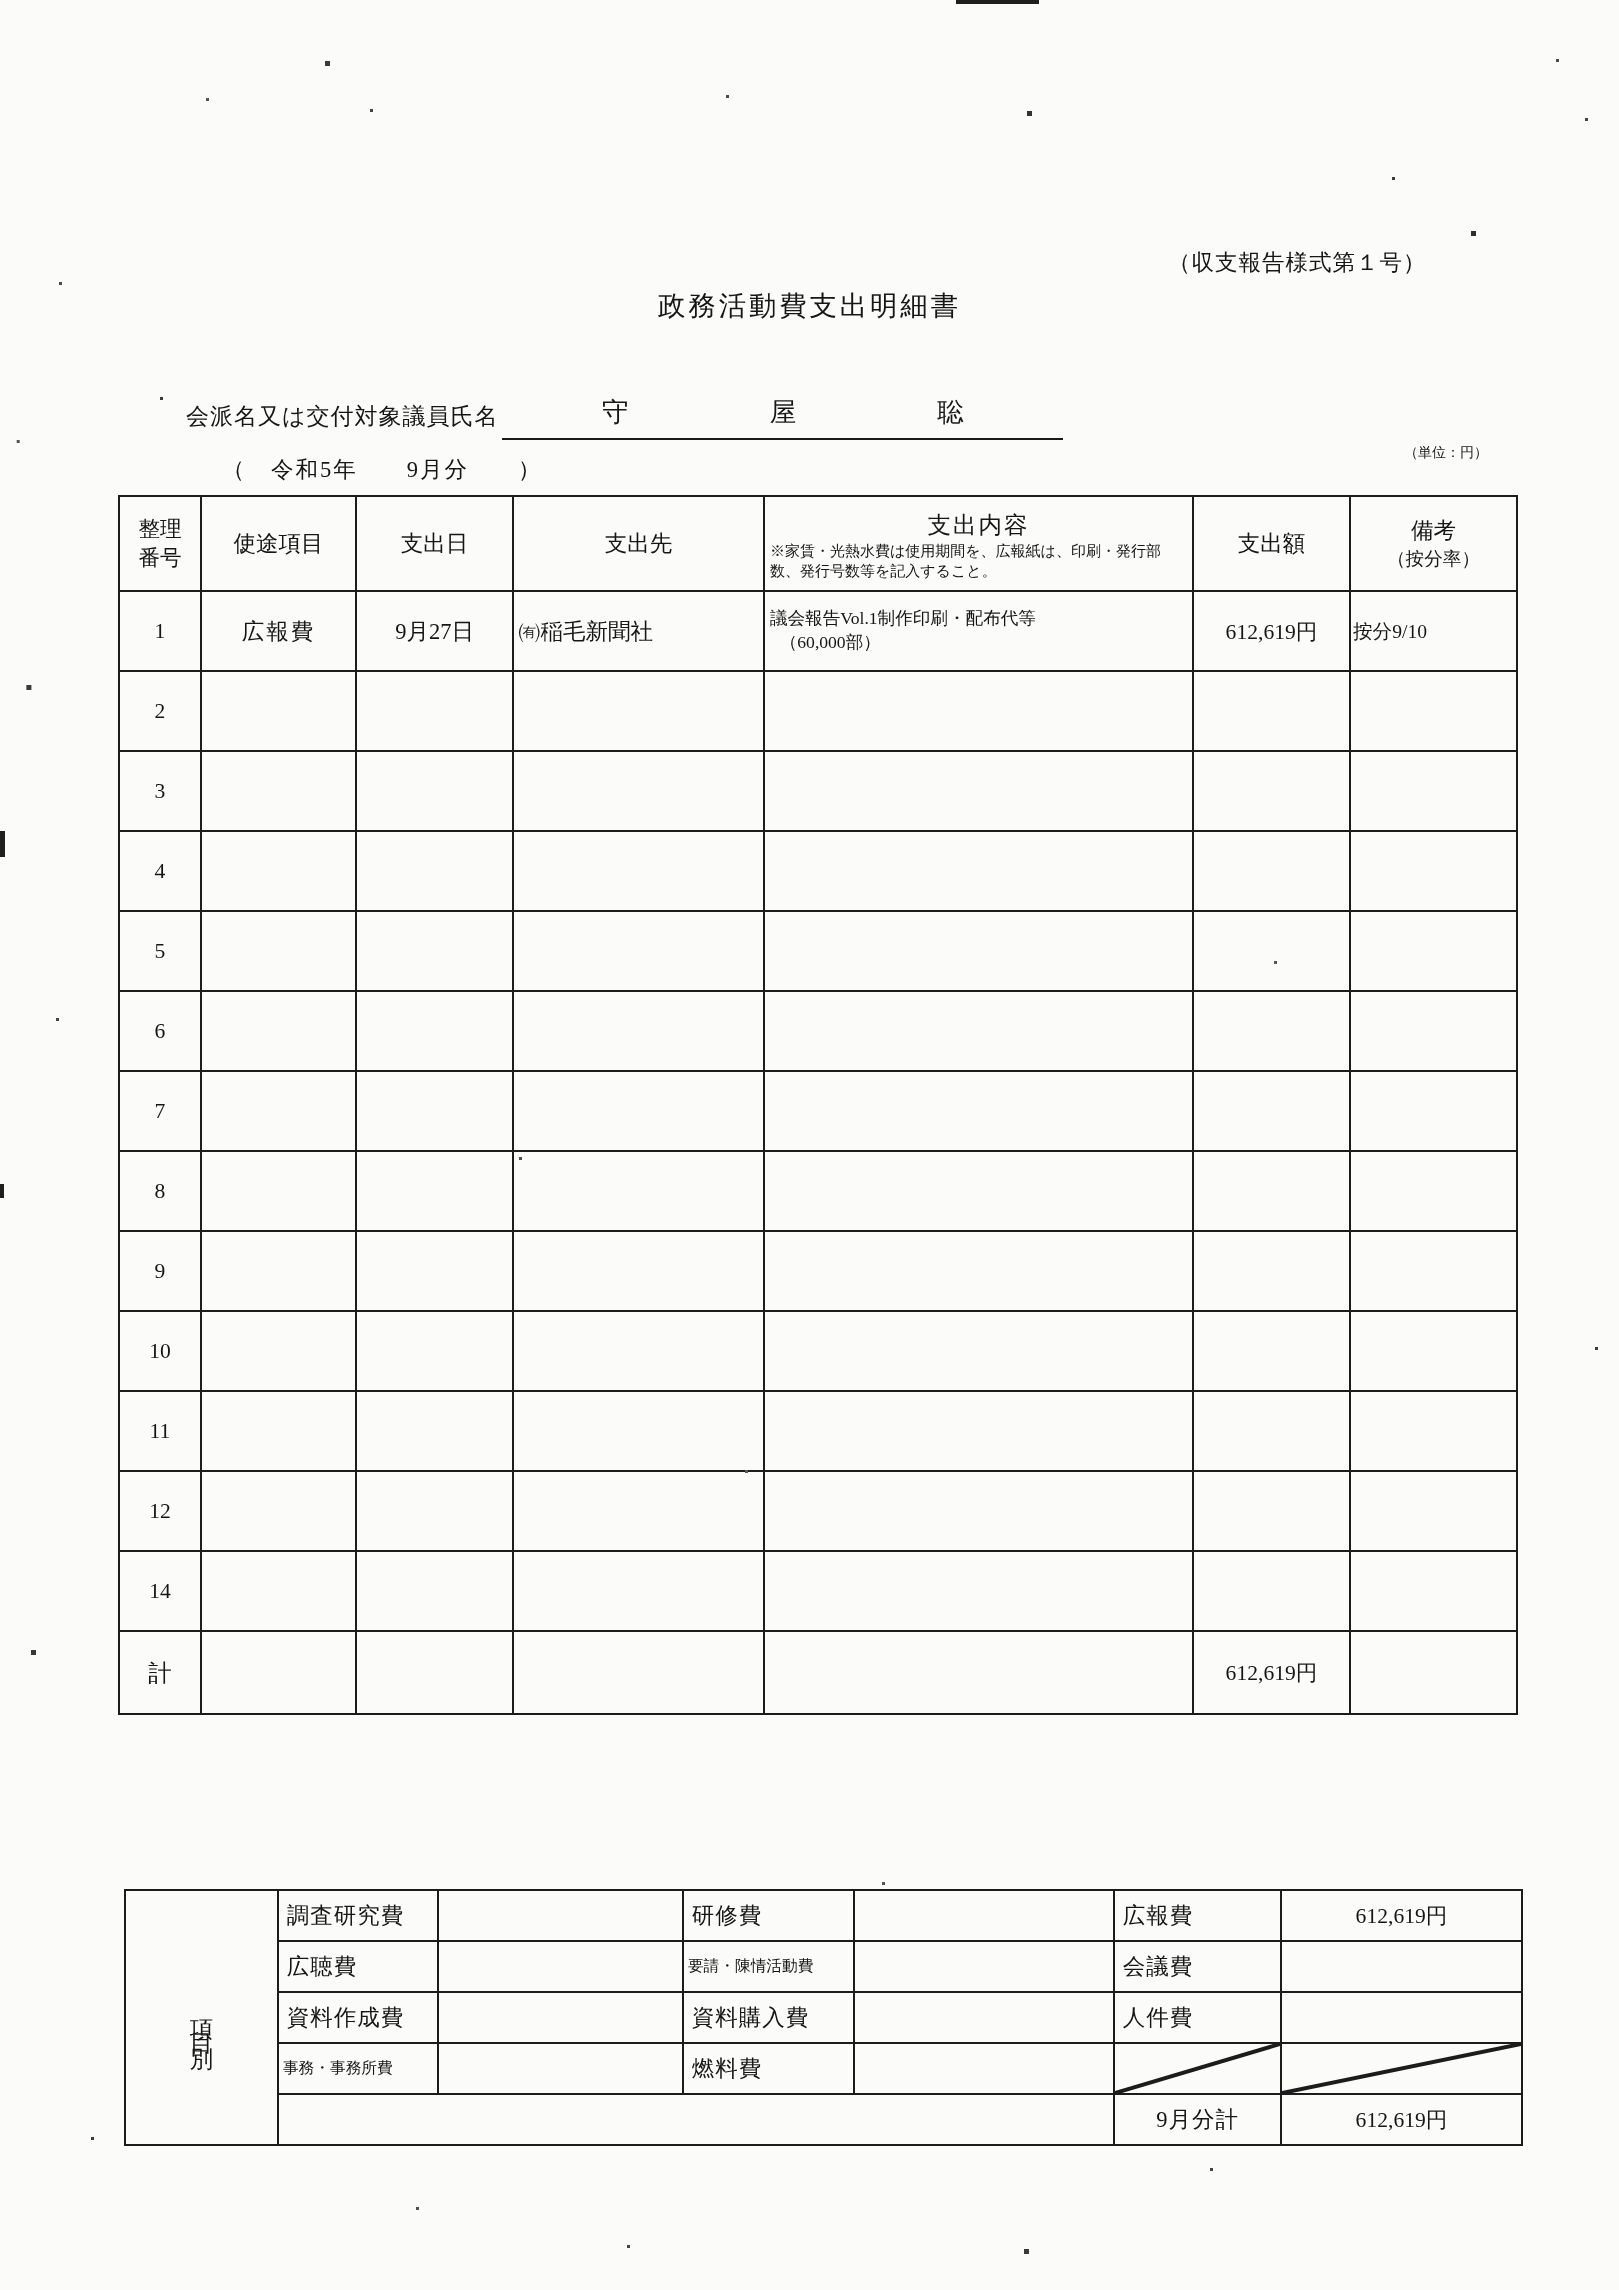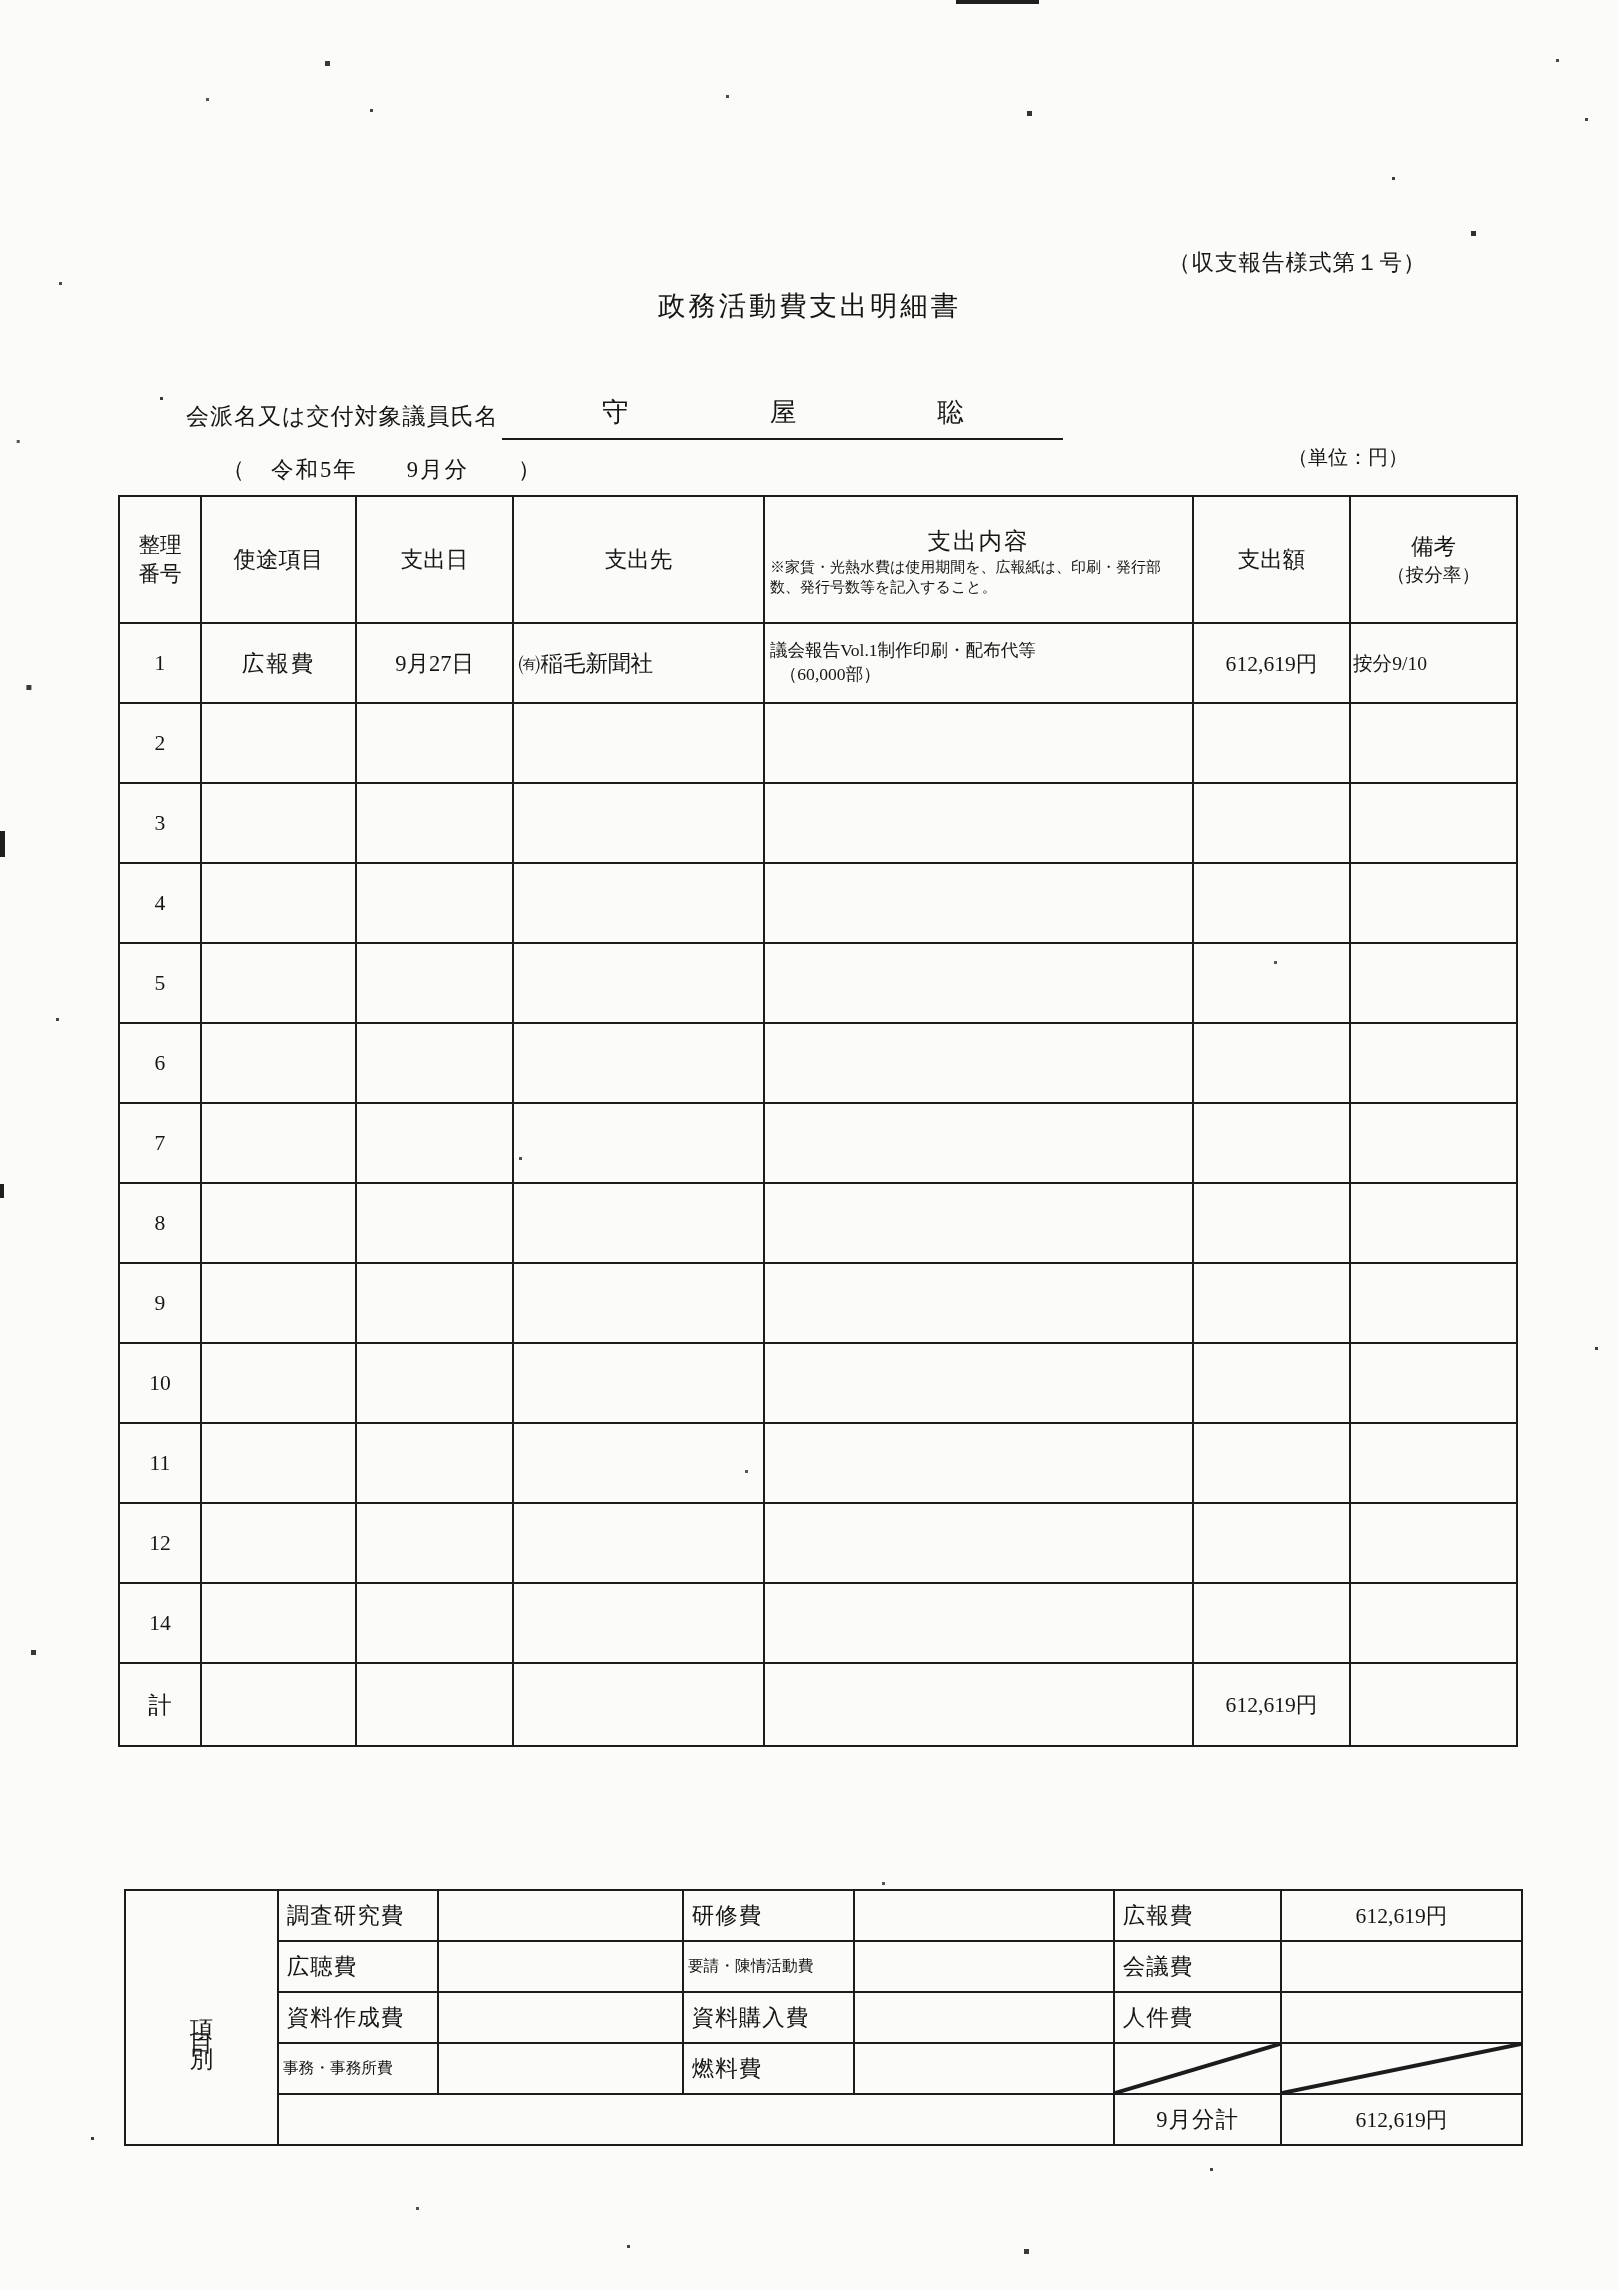--- a/index.html
+++ b/index.html
@@ -16,27 +16,27 @@
   .doc-title { position:absolute; top:288px; left:0; width:1619px; text-align:center; font-size:27.4px; letter-spacing:2.9px; }
   .name-line { position:absolute; top:394px; left:186px; display:flex; align-items:flex-end; }
   .name-label { font-size:23px; letter-spacing:1px; padding-bottom:7.8px; }
   .name-value {
     display:inline-flex; justify-content:space-around; align-items:flex-end;
     width:561px; margin-left:3.9px; padding:0 29px 7.8px;
     border-bottom:2.9px solid #1a1a1a;
     font-size:26.5px;
   }
   .period-line { position:absolute; top:454px; left:222px; font-size:22.5px; letter-spacing:2px; }
-  .unit-note { position:absolute; top:444px; left:1288px; font-size:20px;text-align:center; }
+  .unit-note { position:absolute; top:444px; left:1404px; font-size:14px;text-align:center; }
 
   
   table { border-collapse:collapse; table-layout:fixed; }
   .main-table { position:absolute; top:495px; left:118px; width:1398px; }
   .main-table th, .main-table td { border:2.9px solid #1c1c1c; vertical-align:middle; overflow:hidden; }
-  .main-table thead tr { height:127px;padding-left:7px; }
+  .main-table thead tr { height:95px;padding-left:7px; }
   .main-table tbody tr { height:80px; }
   .main-table tr.total-row { height:83px; }
   .h-cell { font-weight:normal; font-size:22.5px; text-align:center; }
   .h-no { white-space:pre-line; font-size:21.6px; line-height:1.3; }
   .h-detail { vertical-align:top; padding-top:3.9px; }
   .h-detail-title { text-align:center; font-size:23.5px; letter-spacing:2px; }
   .h-detail-note { font-size:15px; line-height:1.3; text-align:left; padding:1px 4.9px 0; letter-spacing:0; }
   .h-note-sub { font-size:18.6px; }
   .c-no { text-align:center; font-size:21.6px; }
   .c-item { text-align:center; font-size:22.5px; letter-spacing:2px; }

